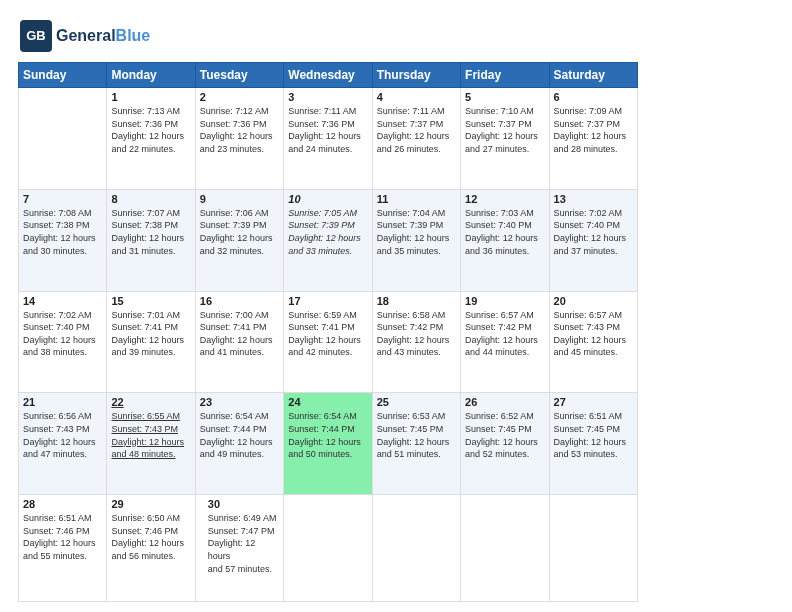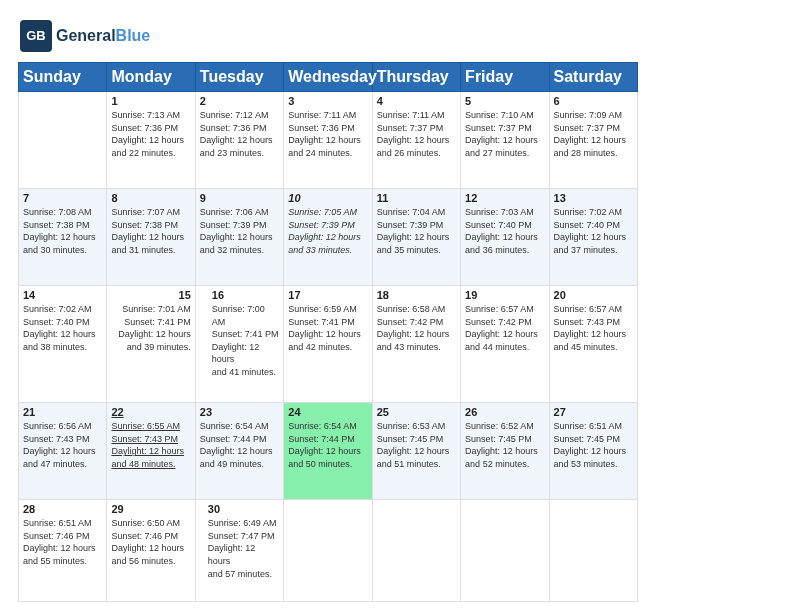--- a/index.html
+++ b/index.html
@@ -44,21 +44,21 @@
     .calendar {
       flex: 1;
       border: 1px solid #ccc;
       border-collapse: collapse;
       width: 100%;
       table-layout: fixed;
     }
     .calendar th {
       background-color: #2a6db5;
       color: #fff;
-      font-size: 16px;
+      font-size: 12px;
       font-weight: bold;
       padding: 5px 4px;
       text-align: left;
       border: 1px solid #1a5a9a;
     }
     .calendar td {
       border: 1px solid #ddd;
       vertical-align: top;
       padding: 3px 4px;
       font-size: 9.5px;
@@ -181,25 +181,25 @@
           <td style="background-color: rgb(240, 245, 251);">
         <span class="day-number">13</span>
         <div class="day-info">Sunrise: 7:02 AM<br>Sunset: 7:40 PM<br>Daylight: 12 hours<br> and 37 minutes.</div>
       </td>
         </tr>
         <tr>
           <td style="background-color: rgb(255, 255, 255);">
         <span class="day-number">14</span>
         <div class="day-info">Sunrise: 7:02 AM<br>Sunset: 7:40 PM<br>Daylight: 12 hours<br> and 38 minutes.</div>
       </td>
-          <td style="background-color: rgb(255, 255, 255); text-align: right;">
+          <td style="background-color: rgb(255, 255, 255);">
         <span class="day-number">15</span>
         <div class="day-info">Sunrise: 7:01 AM<br>Sunset: 7:41 PM<br>Daylight: 12 hours<br> and 39 minutes.</div>
       </td>
-          <td style="background-color: rgb(255, 255, 255); padding-left: 16px;">
+          <td style="background-color: rgb(255, 255, 255);">
         <span class="day-number">16</span>
         <div class="day-info">Sunrise: 7:00 AM<br>Sunset: 7:41 PM<br>Daylight: 12 hours<br> and 41 minutes.</div>
       </td>
           <td style="background-color: rgb(255, 255, 255);">
         <span class="day-number">17</span>
         <div class="day-info">Sunrise: 6:59 AM<br>Sunset: 7:41 PM<br>Daylight: 12 hours<br> and 42 minutes.</div>
       </td>
           <td style="background-color: rgb(255, 255, 255);">
         <span class="day-number">18</span>
         <div class="day-info">Sunrise: 6:58 AM<br>Sunset: 7:42 PM<br>Daylight: 12 hours<br> and 43 minutes.</div>

